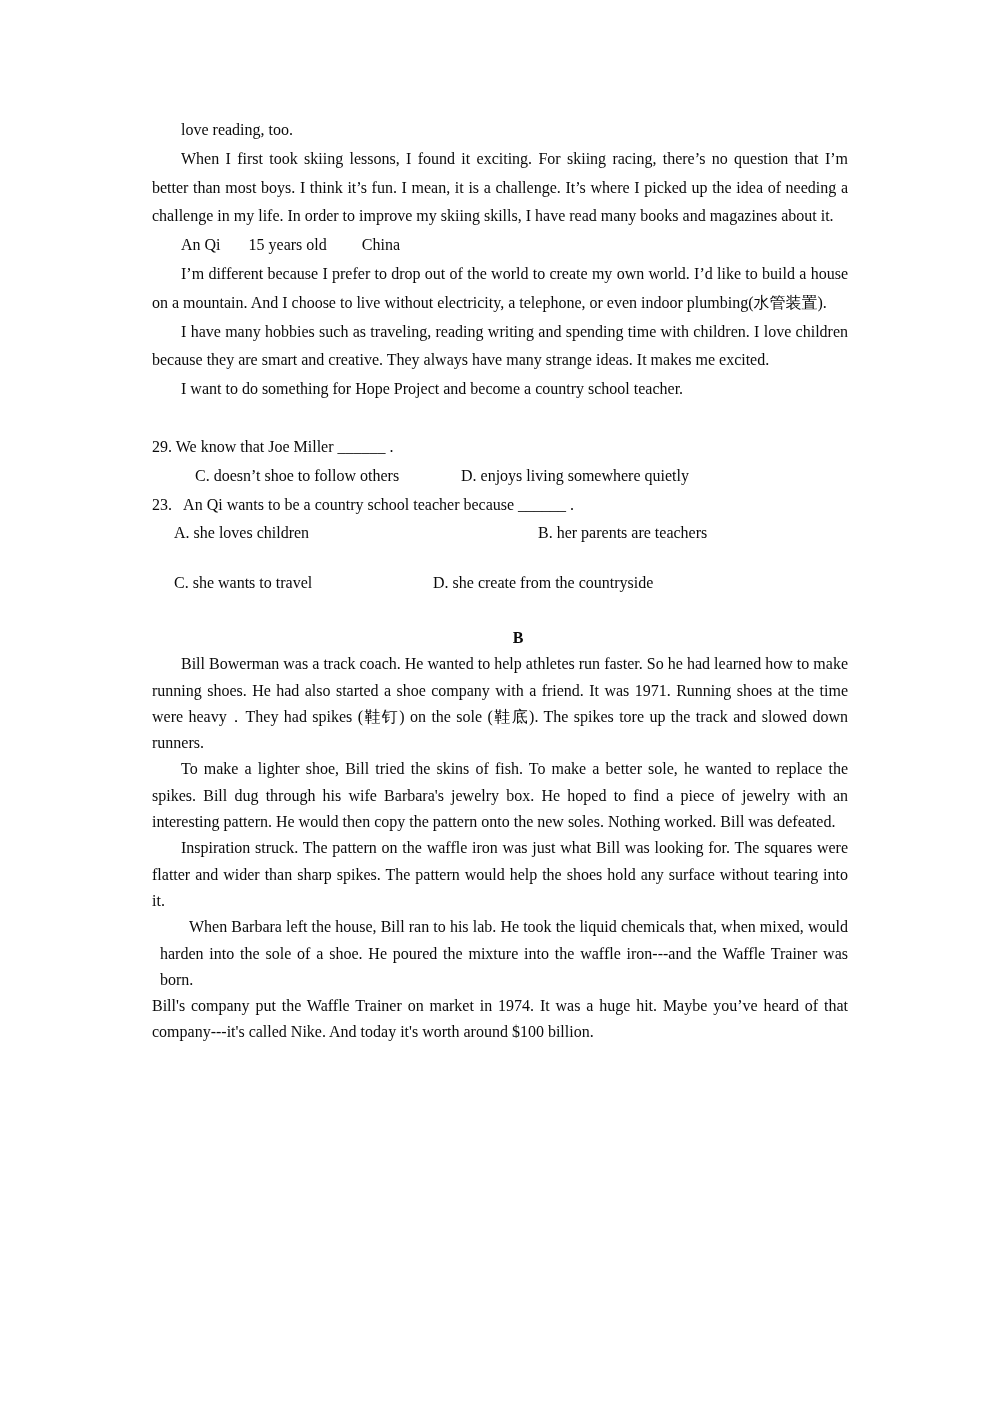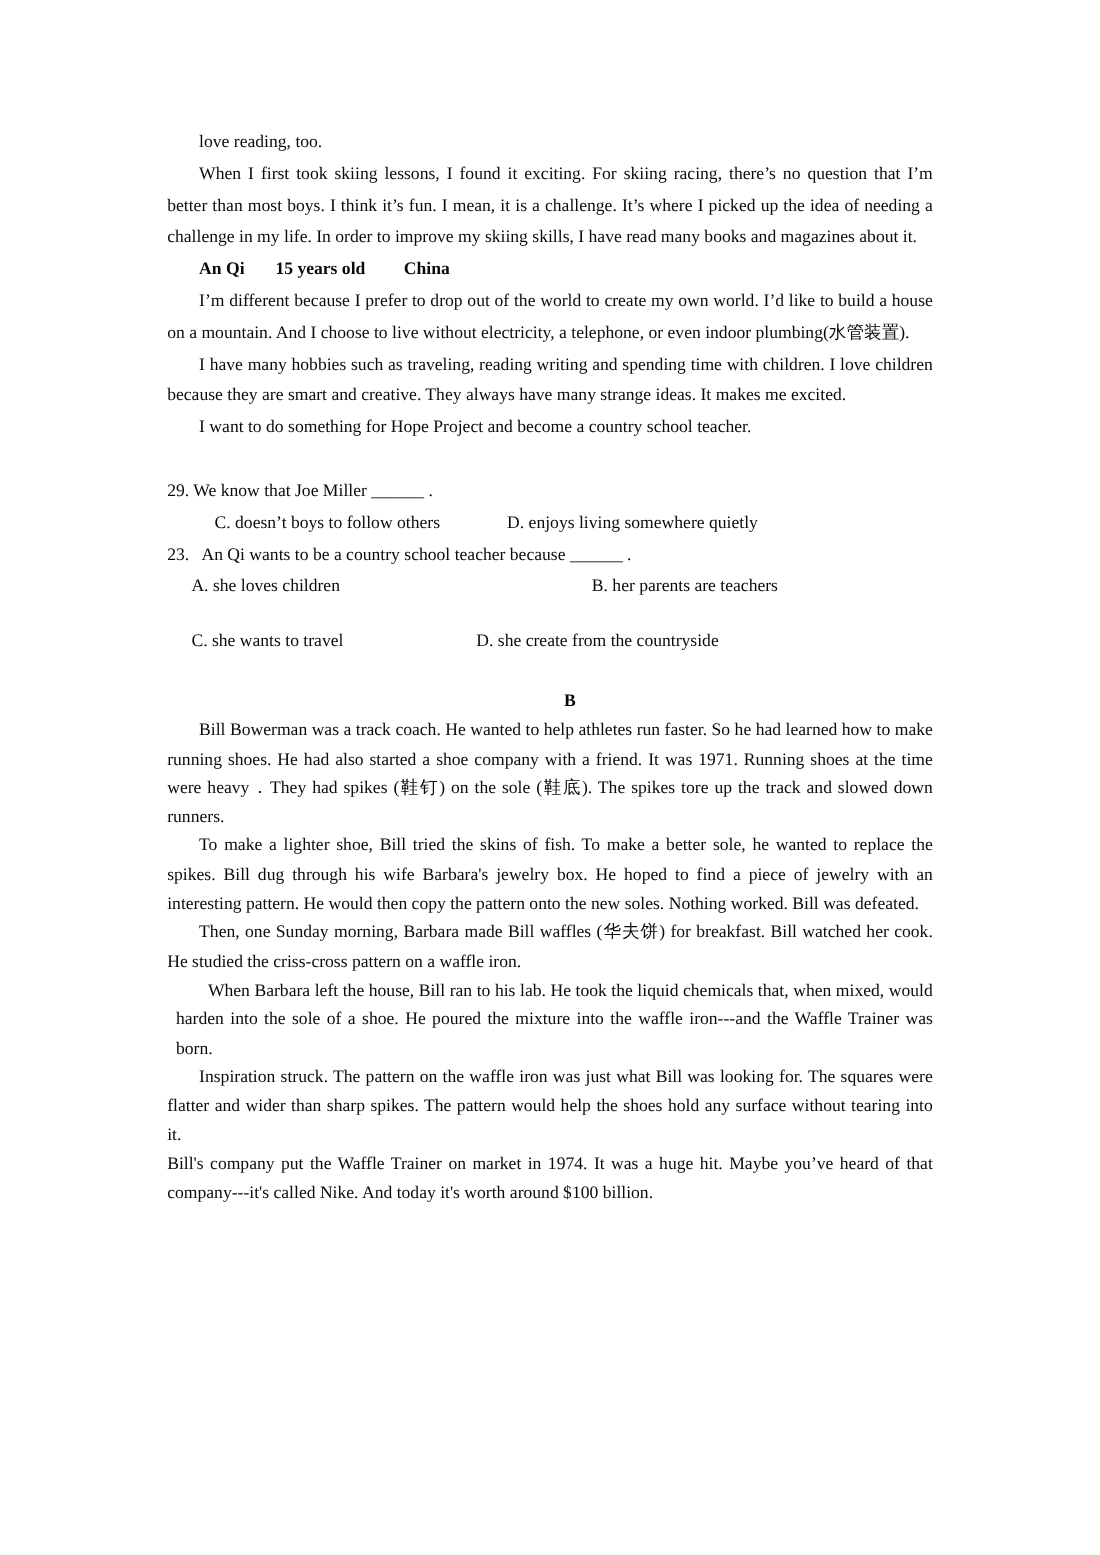--- a/index.html
+++ b/index.html
@@ -24,21 +24,21 @@
   
   .sec-a p, .sec-q p, .sec-q .opt-row { line-height: 28.8px; }
   
   .sec-b p { line-height: 26.3px; }
 
   .indent { text-indent: 29px; }
   .just { text-align: justify; text-justify: inter-word; }
   .prewrap { white-space: pre-wrap; }
 
   .profile {
-    font-weight: bold;
+    font-weight: normal;
     padding-left: 29px;
   }
   .profile .seg1 { margin-right: 24px; }
   .profile .seg2 { margin-right: 31px; }
 
   .opt-row { display: grid; }
   .opts-q21 {
     padding-left: 43px;
     grid-template-columns: 167px 215px 158px auto;
   }
@@ -84,21 +84,21 @@
     <p class="indent just">I have many hobbies such as traveling, reading writing and spending time with children. I love children because they are smart and creative. They always have many strange ideas. It makes me excited.</p>
     <p class="indent">I want to do something for Hope Project and become a country school teacher.</p>
   </section>
 
   <section class="sec-q">
 
 
     <div>
       <p class="prewrap gap-before">29. We know that Joe Miller ______ .</p>
       <div class="opt-row opts-q22">
-        <span class="prewrap">C. doesn’t boys to follow others</span>
+        <span class="prewrap">C. doesn’t shoe to follow others</span>
         <span class="prewrap">D. enjoys living somewhere quietly</span>
       </div>
     </div>
 
     <div>
       <p class="prewrap">23.   An Qi wants to be a country school teacher because ______ .</p>
       <div class="opt-row opts-q23-r1">
         <span class="prewrap">A. she loves children</span>
         <span class="prewrap">B. her parents are teachers</span>
       </div>
@@ -107,19 +107,18 @@
         <span class="prewrap">D. she create from the countryside</span>
       </div>
     </div>
 
   </section>
 
   <section class="sec-b">
     <p class="b-heading">B</p>
     <p class="indent just">Bill Bowerman was a track coach. He wanted to help athletes run faster. So he had learned how to make running shoes. He had also started a shoe company with a friend. It was 1971. Running shoes at the time were heavy．They had spikes (鞋钉) on the sole (鞋底). The spikes tore up the track and slowed down runners.</p>
     <p class="indent just">To make a lighter shoe, Bill tried the skins of fish. To make a better sole, he wanted to replace the spikes. Bill dug through his wife Barbara's jewelry box. He hoped to find a piece of jewelry with an interesting pattern. He would then copy the pattern onto the new soles. Nothing worked. Bill was defeated.</p>
-    <p class="indent just">Then, one Sunday morning, Barbara made Bill waffles (华夫饼) for breakfast. Bill watched her cook. He studied the criss-cross pattern on a waffle iron.</p>
+    <p class="indent just">Inspiration struck. The pattern on the waffle iron was just what Bill was looking for. The squares were flatter and wider than sharp spikes. The pattern would help the shoes hold any surface without tearing into it.</p>
     <p class="indent just p-shift">When Barbara left the house, Bill ran to his lab. He took the liquid chemicals that, when mixed, would harden into the sole of a shoe. He poured the mixture into the waffle iron---and the Waffle Trainer was born.</p>
-    <p class="indent just">Inspiration struck. The pattern on the waffle iron was just what Bill was looking for. The squares were flatter and wider than sharp spikes. The pattern would help the shoes hold any surface without tearing into it.</p>
     <p class="just">Bill's company put the Waffle Trainer on market in 1974. It was a huge hit. Maybe you’ve heard of that company---it's called Nike. And today it's worth around $100 billion.</p>
   </section>
 
 </div>
 
 </body></html>

